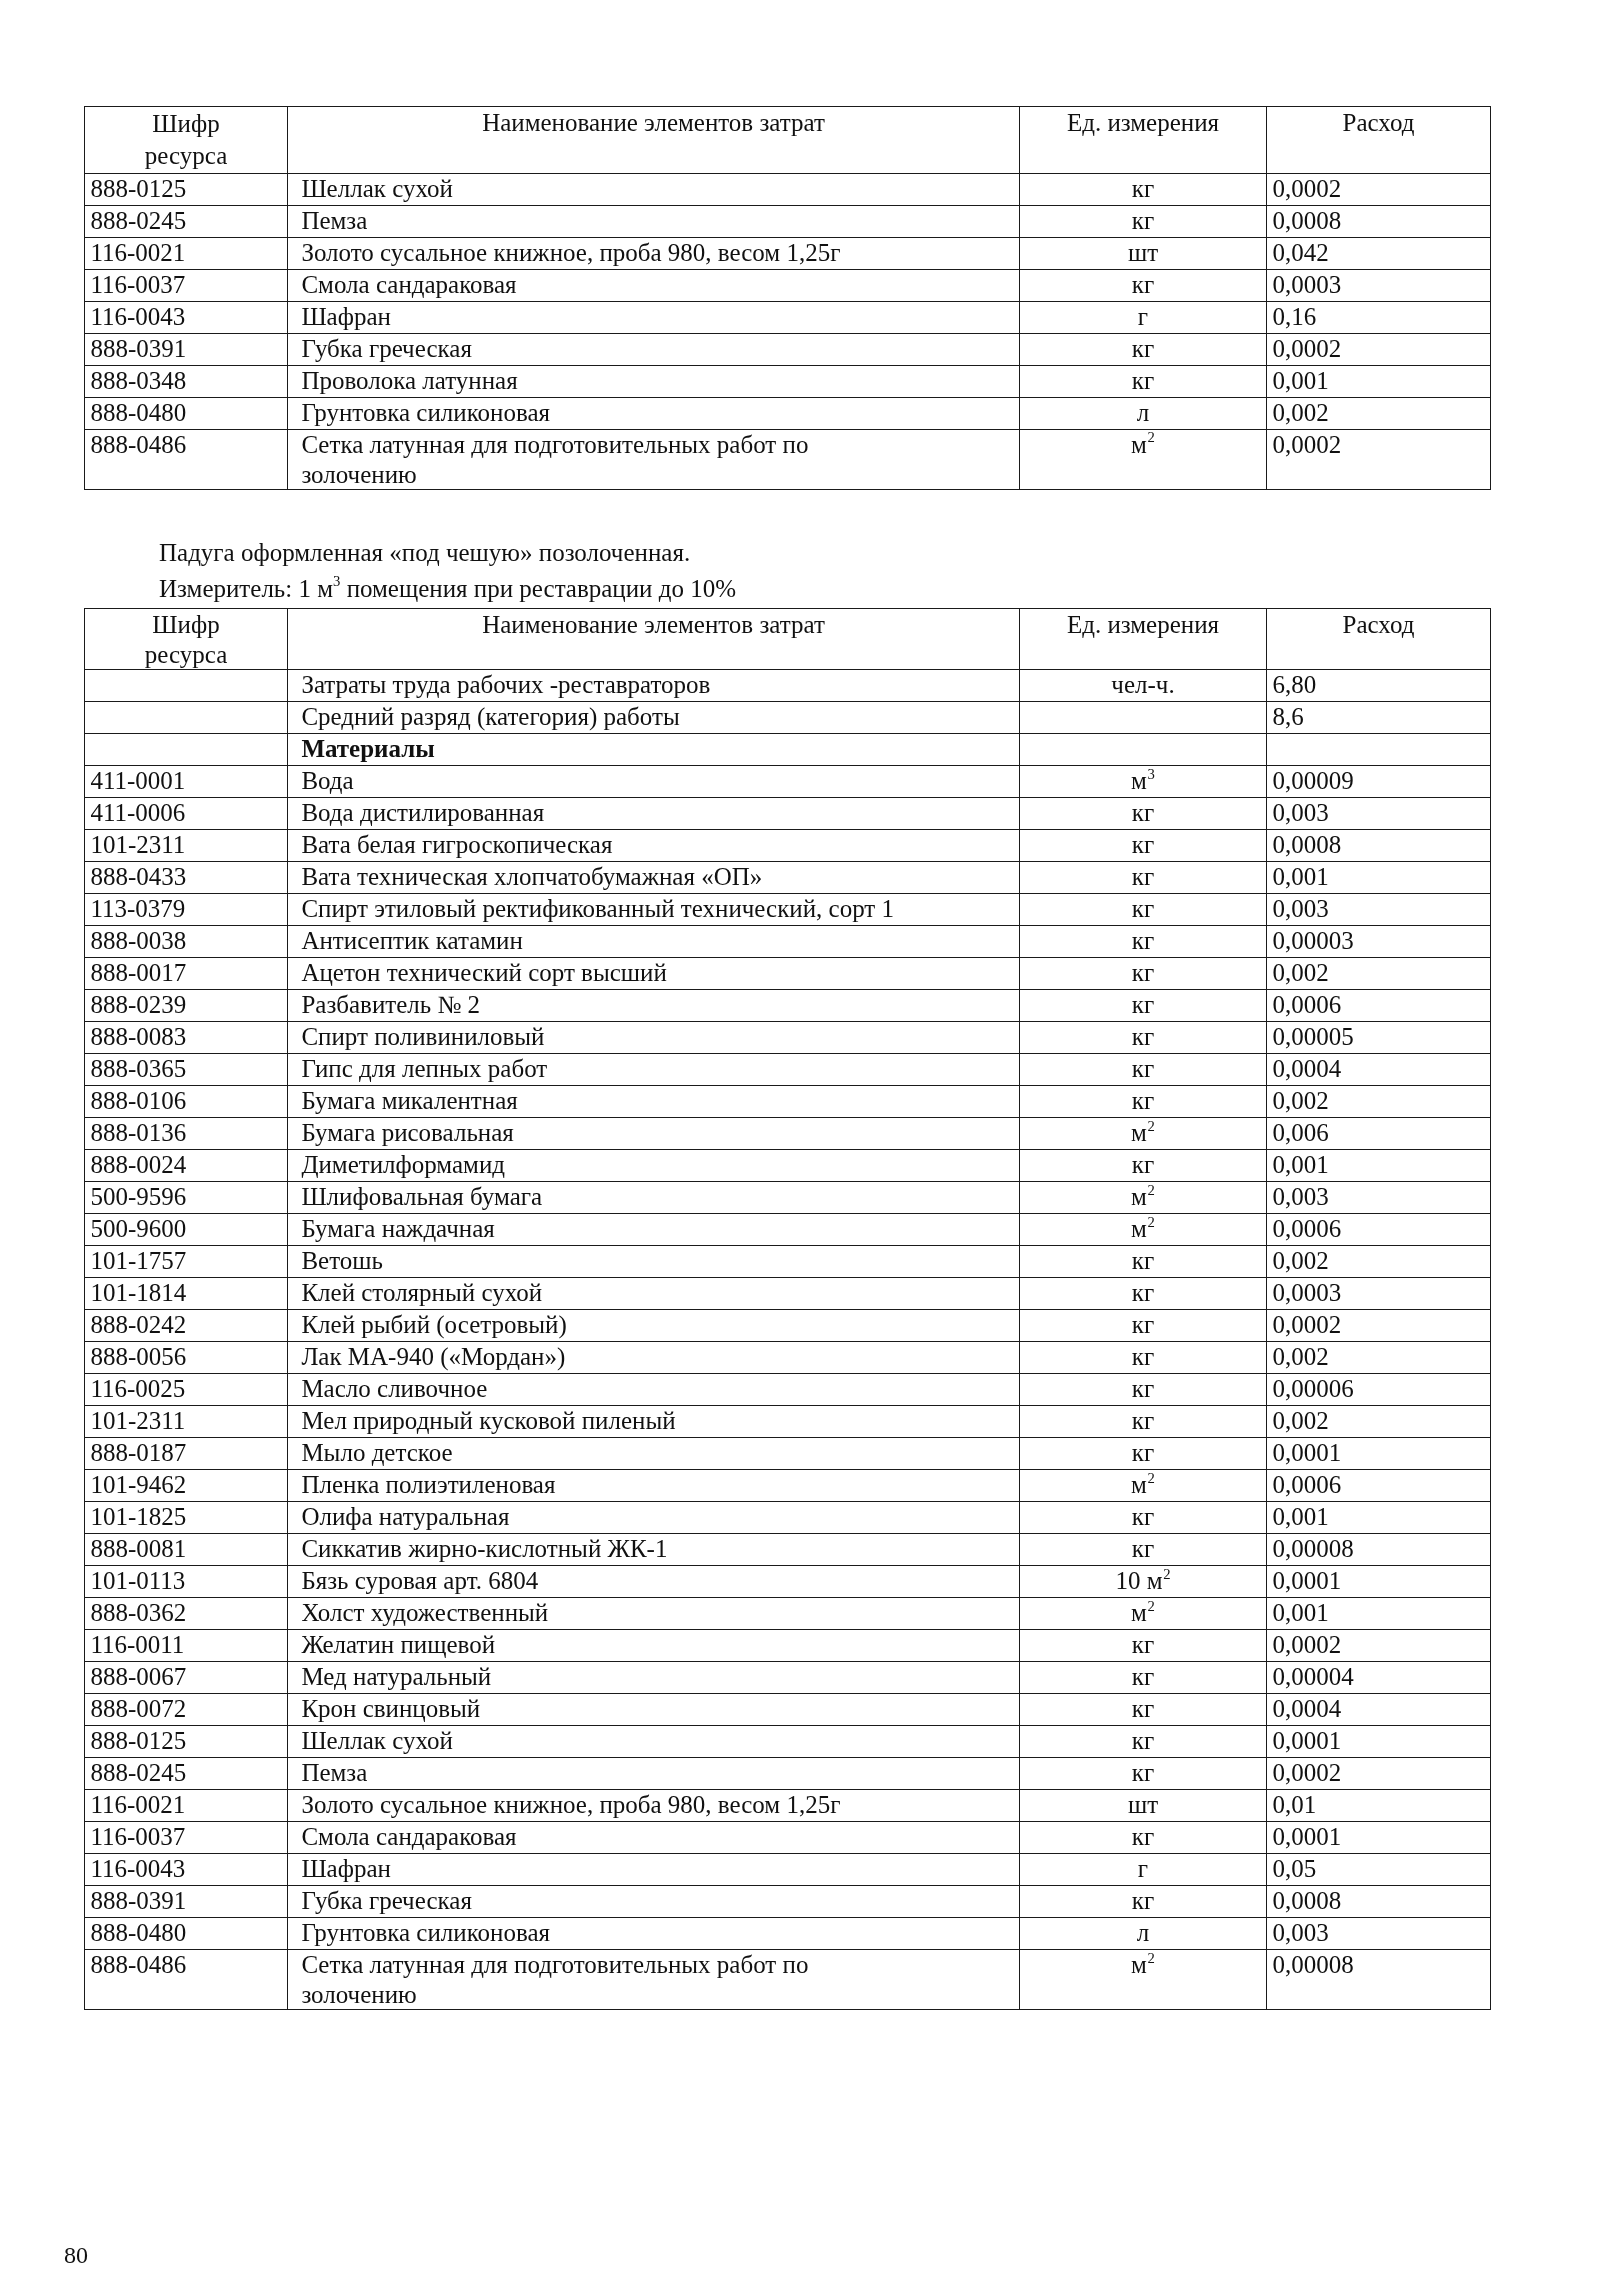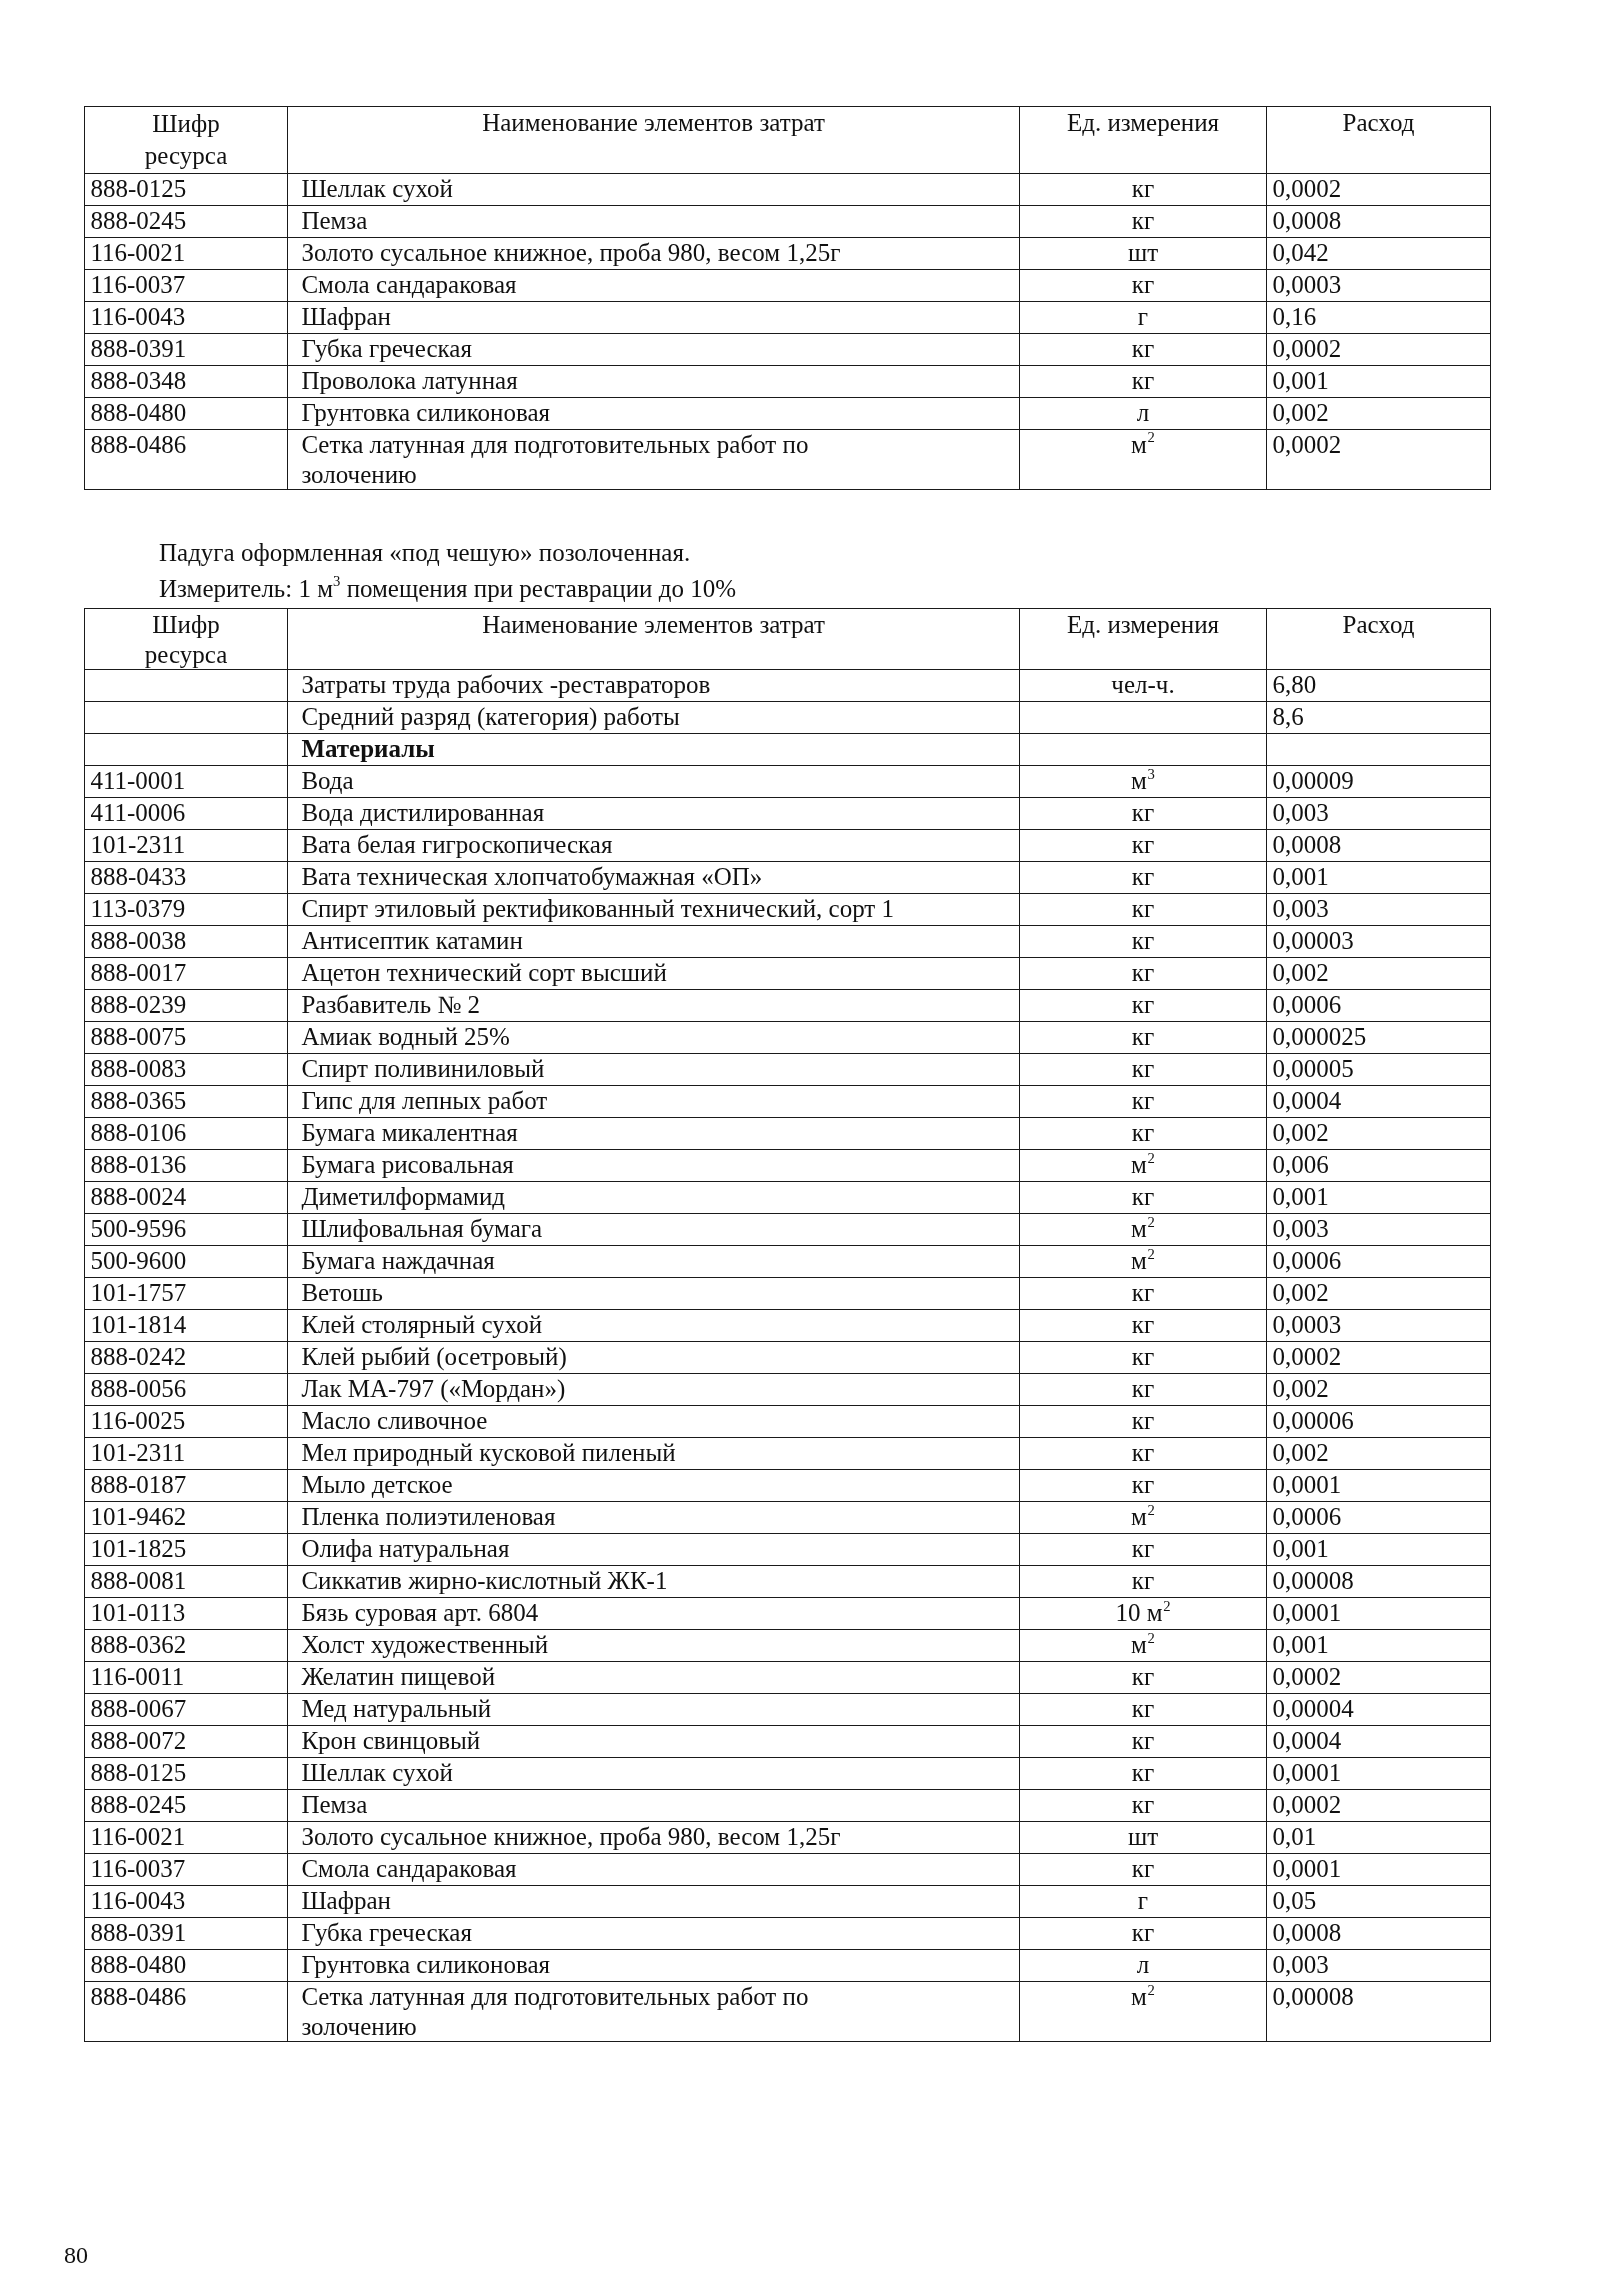--- a/index.html
+++ b/index.html
@@ -239,26 +239,20 @@
           <td class="unit"><span>кг</span></td>
           <td class="qty">0,002</td>
         </tr>
         <tr>
           <td class="code">888-0239</td>
           <td class="name"><span>Разбавитель № 2</span></td>
           <td class="unit"><span>кг</span></td>
           <td class="qty">0,0006</td>
         </tr>
         <tr>
-          <td class="code">888-0075</td>
-          <td class="name"><span>Амиак водный 25%</span></td>
-          <td class="unit"><span>кг</span></td>
-          <td class="qty">0,000025</td>
-        </tr>
-        <tr>
           <td class="code">888-0083</td>
           <td class="name"><span>Спирт поливиниловый</span></td>
           <td class="unit"><span>кг</span></td>
           <td class="qty">0,00005</td>
         </tr>
         <tr>
           <td class="code">888-0365</td>
           <td class="name"><span>Гипс для лепных работ</span></td>
           <td class="unit"><span>кг</span></td>
           <td class="qty">0,0004</td>
@@ -306,21 +300,21 @@
           <td class="qty">0,0003</td>
         </tr>
         <tr>
           <td class="code">888-0242</td>
           <td class="name"><span>Клей рыбий (осетровый)</span></td>
           <td class="unit"><span>кг</span></td>
           <td class="qty">0,0002</td>
         </tr>
         <tr>
           <td class="code">888-0056</td>
-          <td class="name"><span>Лак МА-797 («Мордан»)</span></td>
+          <td class="name"><span>Лак МА-940 («Мордан»)</span></td>
           <td class="unit"><span>кг</span></td>
           <td class="qty">0,002</td>
         </tr>
         <tr>
           <td class="code">116-0025</td>
           <td class="name"><span>Масло сливочное</span></td>
           <td class="unit"><span>кг</span></td>
           <td class="qty">0,00006</td>
         </tr>
         <tr>

